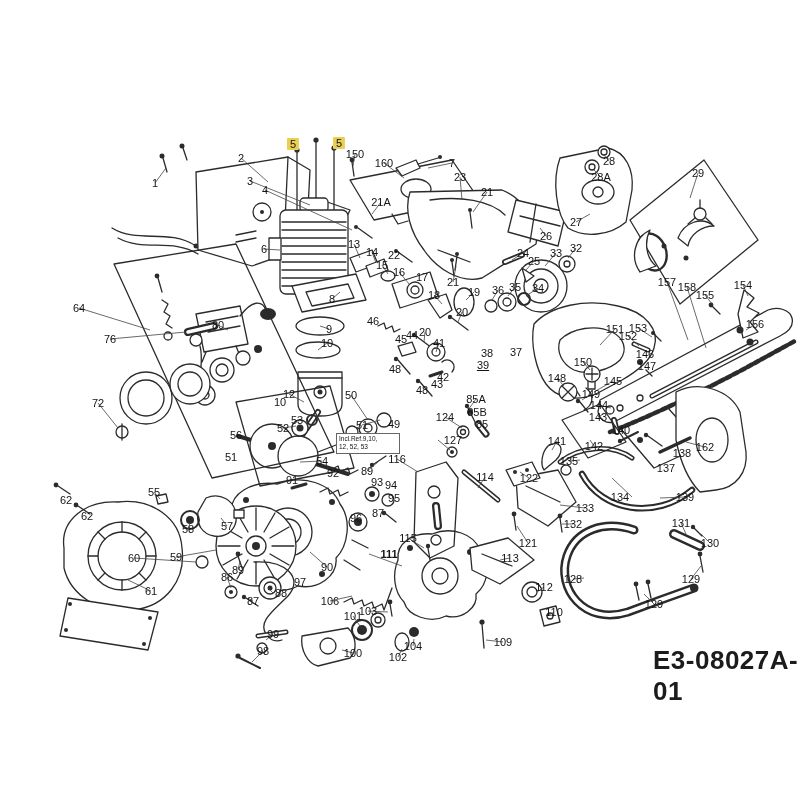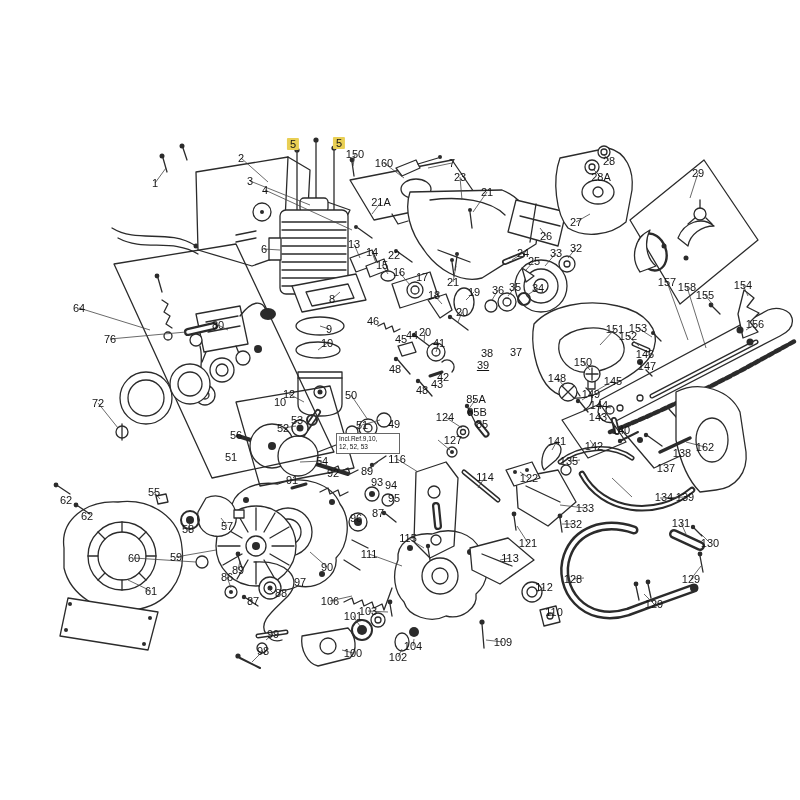--- a/index.html
+++ b/index.html
@@ -634,41 +634,41 @@
       <span class="callout" style="left: 292px; top: 480px;">91</span>
       <span class="callout" style="left: 333px; top: 473px;">92</span>
       <span class="callout" style="left: 367px; top: 471px;">89</span>
       <span class="callout" style="left: 377px; top: 482px;">93</span>
       <span class="callout" style="left: 391px; top: 485px;">94</span>
       <span class="callout" style="left: 394px; top: 498px;">95</span>
       <span class="callout" style="left: 356px; top: 518px;">96</span>
       <span class="callout" style="left: 378px; top: 513px;">87</span>
       <span class="callout" style="left: 397px; top: 459px;">116</span>
       <span class="callout" style="left: 408px; top: 538px;">115</span>
-      <span class="callout" style="left: 369px; top: 554px;">111</span>
+      <span class="callout" style="left: 389px; top: 554px; font-weight: bold;">111</span>
       <span class="callout" style="left: 445px; top: 417px;">124</span>
       <span class="callout" style="left: 453px; top: 440px;">127</span>
       <span class="callout" style="left: 476px; top: 399px;">85A</span>
       <span class="callout" style="left: 477px; top: 412px;">85B</span>
       <span class="callout" style="left: 482px; top: 424px;">85</span>
       <span class="callout" style="left: 485px; top: 477px;">114</span>
       <span class="callout" style="left: 529px; top: 478px;">122</span>
       <span class="callout" style="left: 528px; top: 543px;">121</span>
       <span class="callout" style="left: 510px; top: 558px;">113</span>
       <span class="callout" style="left: 544px; top: 587px;">112</span>
       <span class="callout" style="left: 554px; top: 612px;">110</span>
       <span class="callout" style="left: 503px; top: 642px;">109</span>
       <span class="callout" style="left: 573px; top: 579px;">128</span>
       <span class="callout" style="left: 681px; top: 523px;">131</span>
       <span class="callout" style="left: 710px; top: 543px;">130</span>
       <span class="callout" style="left: 691px; top: 579px;">129</span>
       <span class="callout" style="left: 654px; top: 604px;">129</span>
       <span class="callout" style="left: 573px; top: 524px;">132</span>
       <span class="callout" style="left: 585px; top: 508px;">133</span>
-      <span class="callout" style="left: 664px; top: 497px;">134</span>
+      <span class="callout" style="left: 620px; top: 497px;">134</span>
       <span class="callout" style="left: 569px; top: 461px;">135</span>
       <span class="callout" style="left: 666px; top: 468px;">137</span>
       <span class="callout" style="left: 682px; top: 453px;">138</span>
       <span class="callout" style="left: 685px; top: 497px;">139</span>
       <span class="callout" style="left: 621px; top: 430px;">140</span>
       <span class="callout" style="left: 557px; top: 441px;">141</span>
       <span class="callout" style="left: 594px; top: 446px;">142</span>
       <span class="callout" style="left: 598px; top: 417px;">143</span>
       <span class="callout" style="left: 599px; top: 405px;">144</span>
       <span class="callout" style="left: 613px; top: 381px;">145</span>
@@ -714,13 +714,14 @@
       <span class="callout" style="left: 353px; top: 653px;">100</span>
       <span class="callout" style="left: 398px; top: 657px;">102</span>
       <span class="callout" style="left: 413px; top: 646px;">104</span>
     </div>
 
   <div id="incl-note">
     <div>Incl.Ref.9,10,</div>
     <div>12, 52, 53</div>
   </div>
 
+  <div id="diagram-code">E3-08027A-01</div>
 </div>
 
 </body></html>

